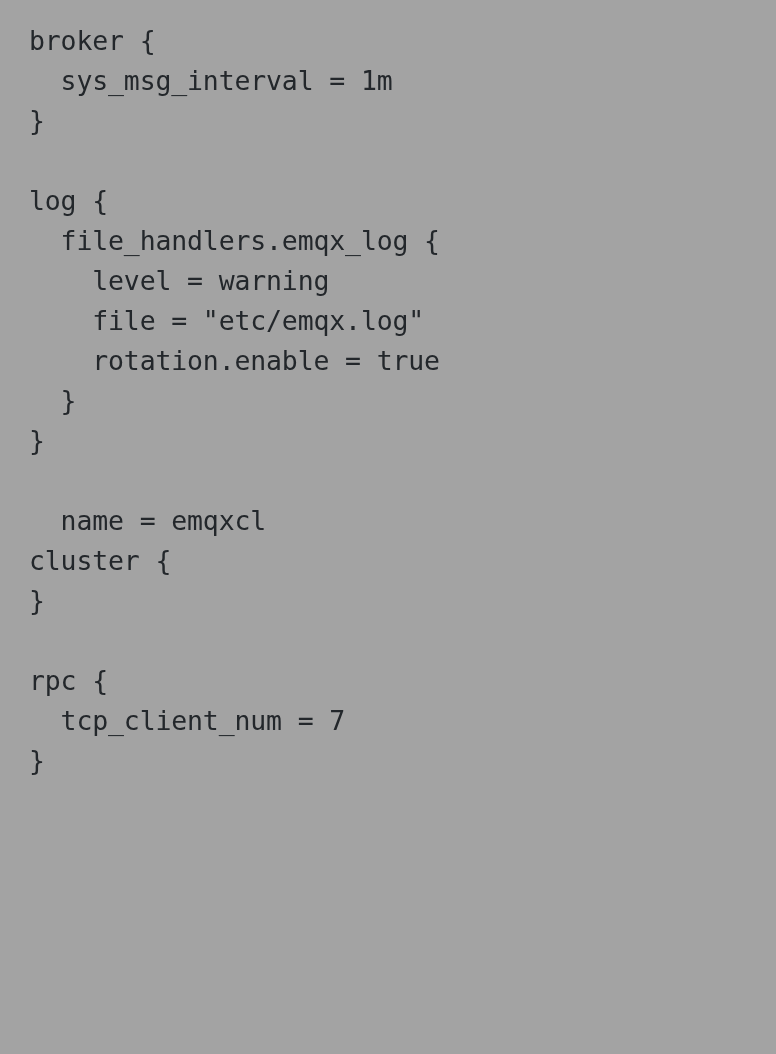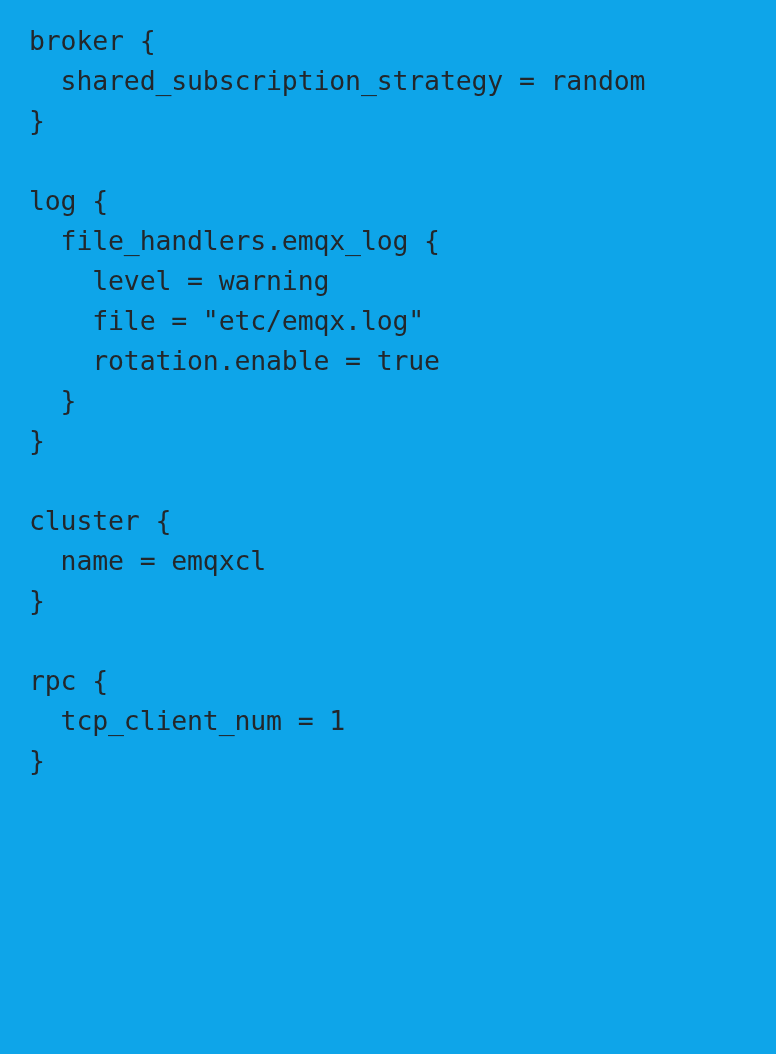--- a/index.html
+++ b/index.html
@@ -11,21 +11,21 @@
     width: 776px;
     height: 1054px;
     background: #f5f6f8;
     font-family: "DejaVu Sans Mono", "Liberation Mono", monospace;
     overflow: hidden;
   }
   #code-block {
     box-sizing: border-box;
     width: 776px;
     height: 1054px;
-    background: #0ea5e9;
+    background: #a3a3a3;
     padding: 21px 0 0 29px;
   }
   .code-line {
     font-family: "DejaVu Sans Mono", "Liberation Mono", monospace;
     font-size: 26.5px;
     line-height: 40px;
     height: 40px;
     color: #23272b;
     white-space: pre;
     letter-spacing: -0.15px;
@@ -34,31 +34,31 @@
   }
   .code-line.blank {
     color: transparent;
   }
 </style>
 </head>
 <body>
 
 <div id="code-block">
   <div class="code-line">broker {</div>
-  <div class="code-line">  shared_subscription_strategy = random</div>
+  <div class="code-line">  sys_msg_interval = 1m</div>
   <div class="code-line">}</div>
   <div class="code-line blank"></div>
   <div class="code-line">log {</div>
   <div class="code-line">  file_handlers.emqx_log {</div>
   <div class="code-line">    level = warning</div>
   <div class="code-line">    file = "etc/emqx.log"</div>
   <div class="code-line">    rotation.enable = true</div>
   <div class="code-line">  }</div>
   <div class="code-line">}</div>
   <div class="code-line blank"></div>
+  <div class="code-line">  name = emqxcl</div>
   <div class="code-line">cluster {</div>
-  <div class="code-line">  name = emqxcl</div>
   <div class="code-line">}</div>
   <div class="code-line blank"></div>
   <div class="code-line">rpc {</div>
-  <div class="code-line">  tcp_client_num = 1</div>
+  <div class="code-line">  tcp_client_num = 7</div>
   <div class="code-line">}</div>
 </div>
 
 </body></html>

